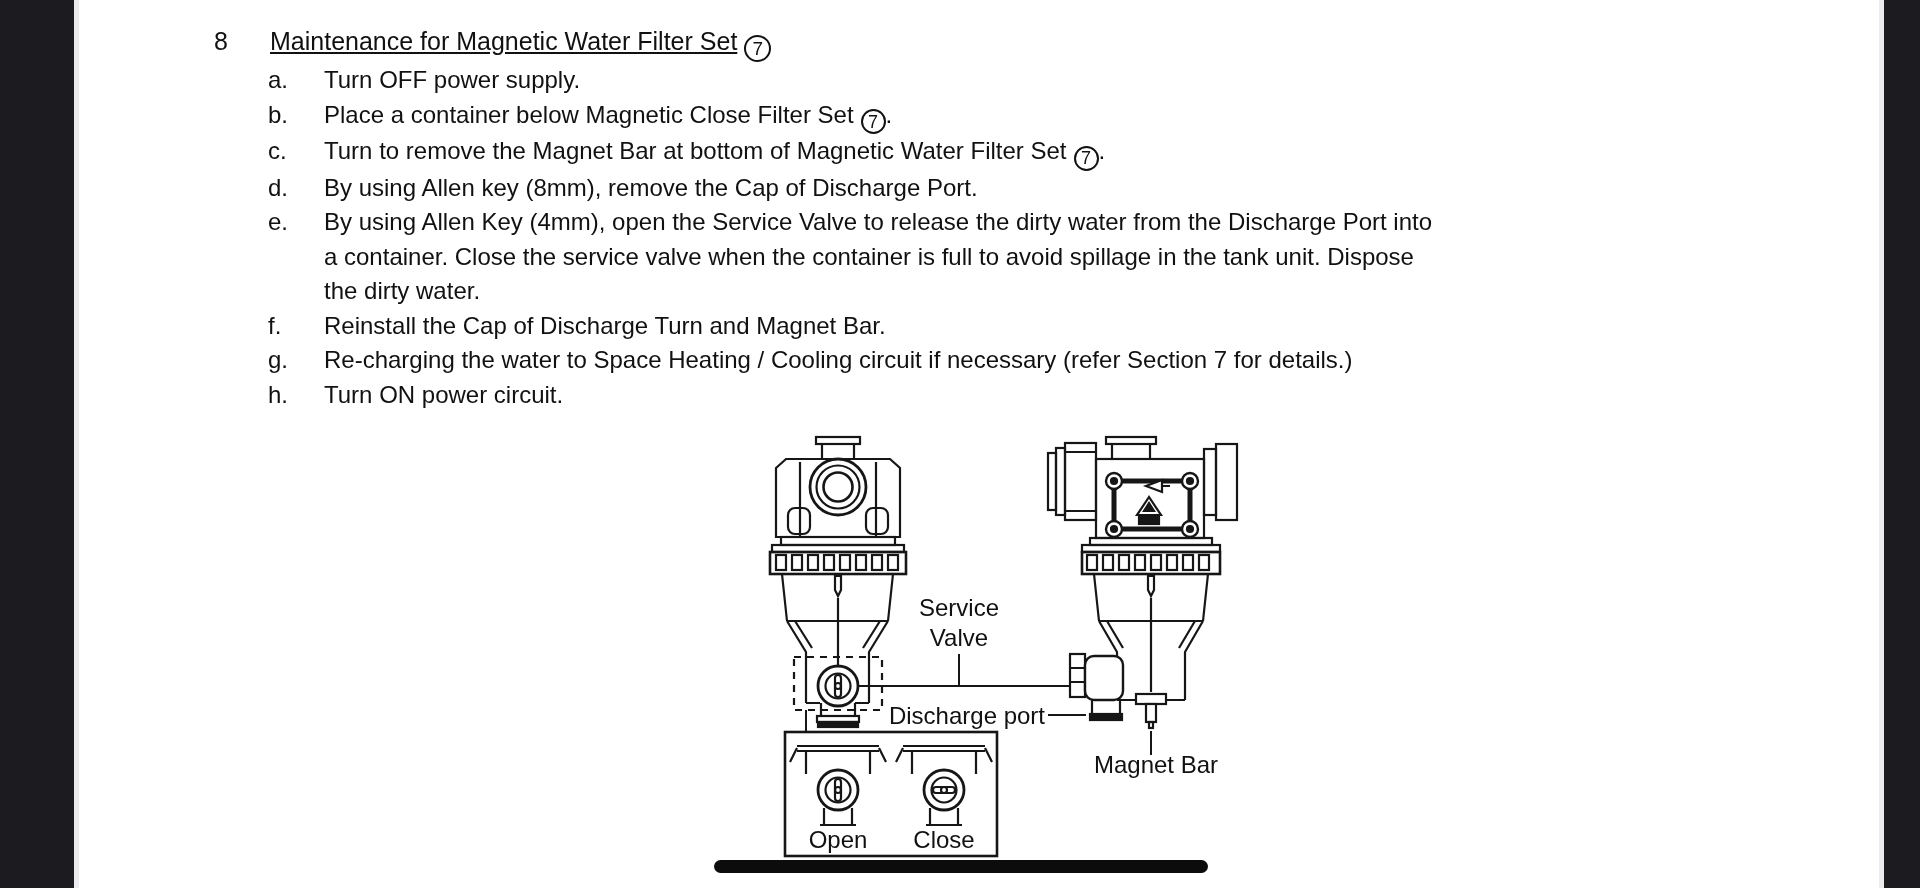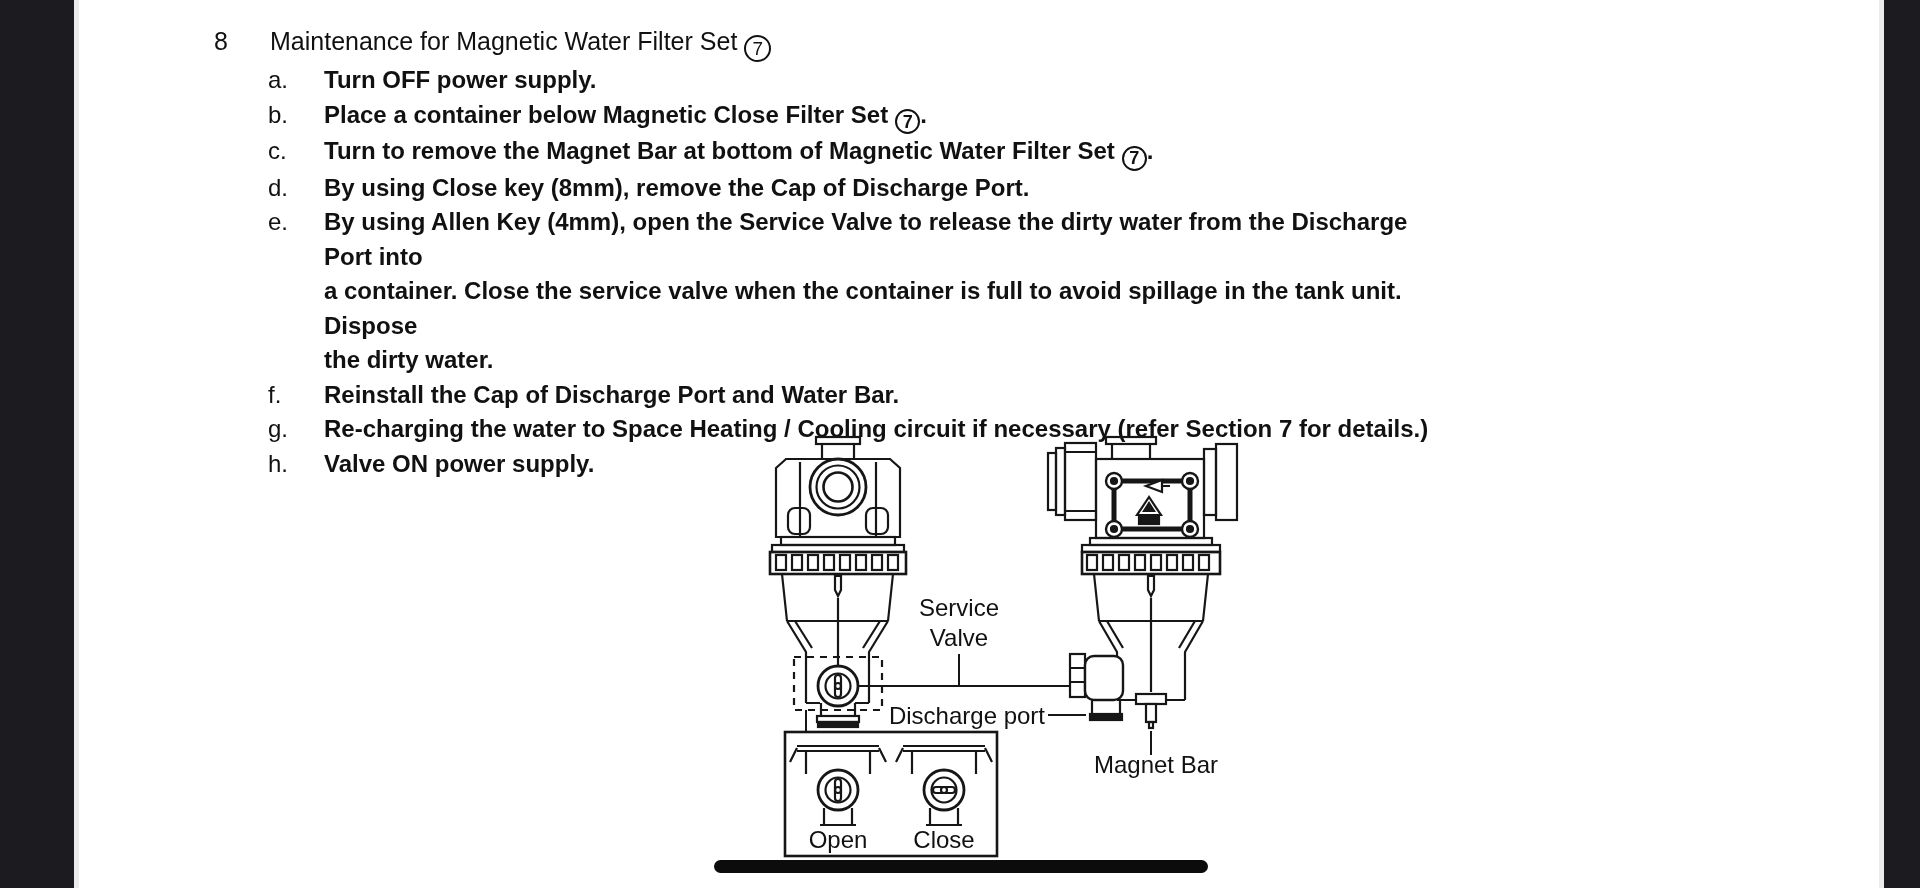--- a/index.html
+++ b/index.html
@@ -11,38 +11,38 @@
   }
   .chrome{position:absolute;top:0;height:888px;background:#1b1b20;}
   .chrome-left{left:0;width:74px;}
   .chrome-right{left:1884px;width:36px;}
   .page-edge{position:absolute;top:0;height:888px;width:5px;background:#ececec;}
   .edge-left{left:74px;}
   .edge-right{left:1879px;}
 
   .heading{
     position:absolute;left:214px;top:24px;
-    font-size:25px;line-height:34px;white-space:nowrap;
+    font-size:25px;line-height:34px;white-space:nowrap;text-decoration:underline;
   }
   .heading .num{display:inline-block;width:56px;}
   .badge{
     display:inline-flex;align-items:center;justify-content:center;
     width:25px;height:25px;border:2px solid #111;border-radius:50%;
     font-size:18px;line-height:1;vertical-align:-5px;margin-left:7px;
     box-sizing:border-box;
   }
   .badge-lg{width:27px;height:27px;font-size:19px;}
 
   .steps{
     position:absolute;left:268px;top:63px;width:1180px;
     font-size:24px;line-height:34.5px;
   }
   .step{display:flex;align-items:flex-start;}
   .step .letter{flex:0 0 56px;}
-  .step .text{flex:1;white-space:pre-line;font-weight:bold;}
+  .step .text{flex:1;white-space:pre-line;}
 
   svg text{font-family:"Liberation Sans", sans-serif;font-size:24px;fill:#111;}
   .diagram{position:absolute;left:560px;top:430px;}
 </style>
 </head>
 <body>
 
 <div class="chrome chrome-left"></div>
 <div class="page-edge edge-left"></div>
 <div class="page-edge edge-right"></div>
@@ -60,39 +60,39 @@
   <div class="step">
     <span class="letter">b.</span>
     <span class="text"><span>Place a container below Magnetic Close Filter Set</span><span class="badge">7</span><span>.</span></span>
   </div>
   <div class="step">
     <span class="letter">c.</span>
     <span class="text"><span>Turn to remove the Magnet Bar at bottom of Magnetic Water Filter Set</span><span class="badge">7</span><span>.</span></span>
   </div>
   <div class="step">
     <span class="letter">d.</span>
-    <span class="text">By using Close key (8mm), remove the Cap of Discharge Port.</span>
+    <span class="text">By using Allen key (8mm), remove the Cap of Discharge Port.</span>
   </div>
   <div class="step">
     <span class="letter">e.</span>
     <span class="text">By using Allen Key (4mm), open the Service Valve to release the dirty water from the Discharge Port into
 a container. Close the service valve when the container is full to avoid spillage in the tank unit. Dispose
 the dirty water.</span>
   </div>
   <div class="step">
     <span class="letter">f.</span>
-    <span class="text">Reinstall the Cap of Discharge Port and Water Bar.</span>
+    <span class="text">Reinstall the Cap of Discharge Turn and Magnet Bar.</span>
   </div>
   <div class="step">
     <span class="letter">g.</span>
     <span class="text">Re-charging the water to Space Heating / Cooling circuit if necessary (refer Section 7 for details.)</span>
   </div>
   <div class="step">
     <span class="letter">h.</span>
-    <span class="text">Valve ON power supply.</span>
+    <span class="text">Turn ON power circuit.</span>
   </div>
 </div>
 
 <svg class="diagram" width="760" height="458" viewBox="560 430 760 458">
 
   <g stroke="#161616" fill="none" stroke-width="2.2">
 
     <rect x="816" y="437" width="44" height="7"></rect>
     <path d="M822,444 V459 M854,444 V459"></path>
 

